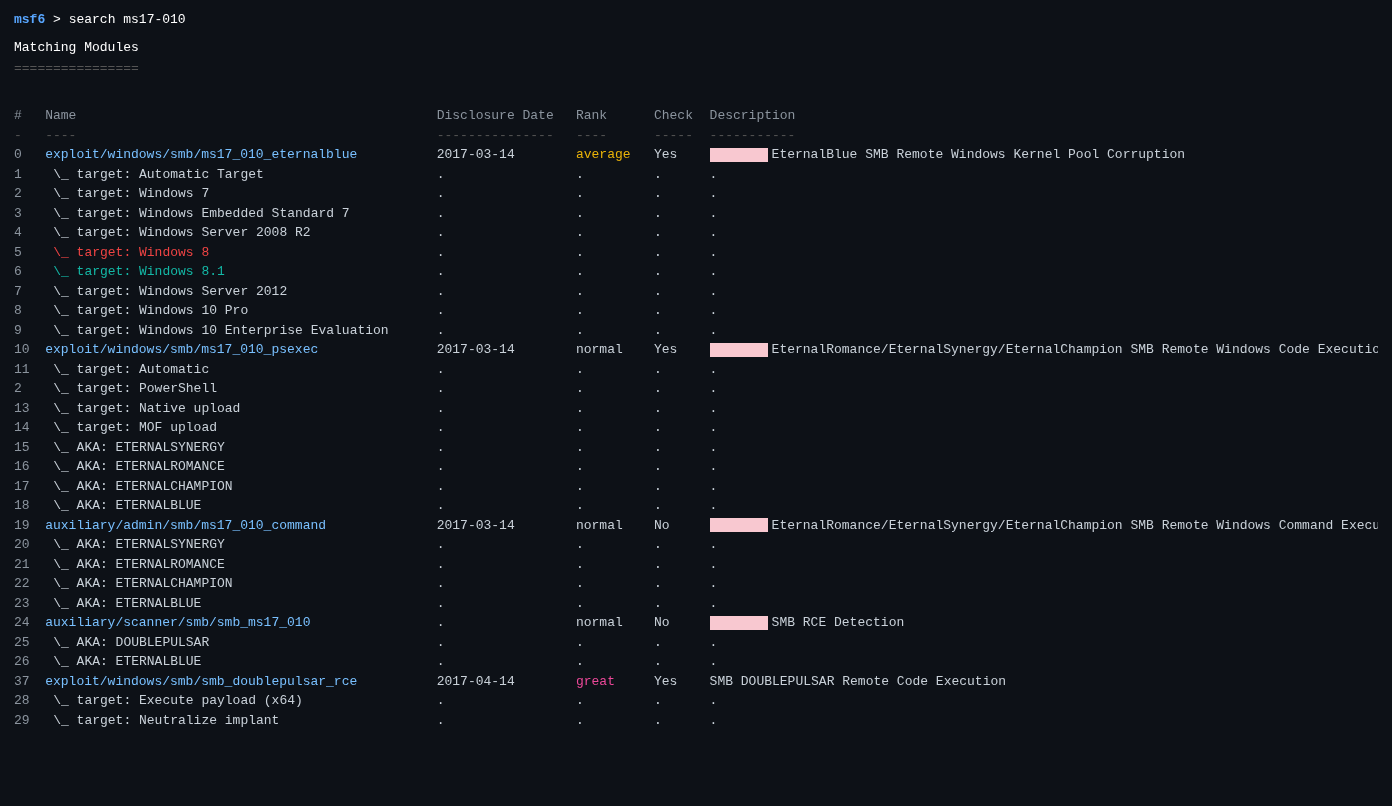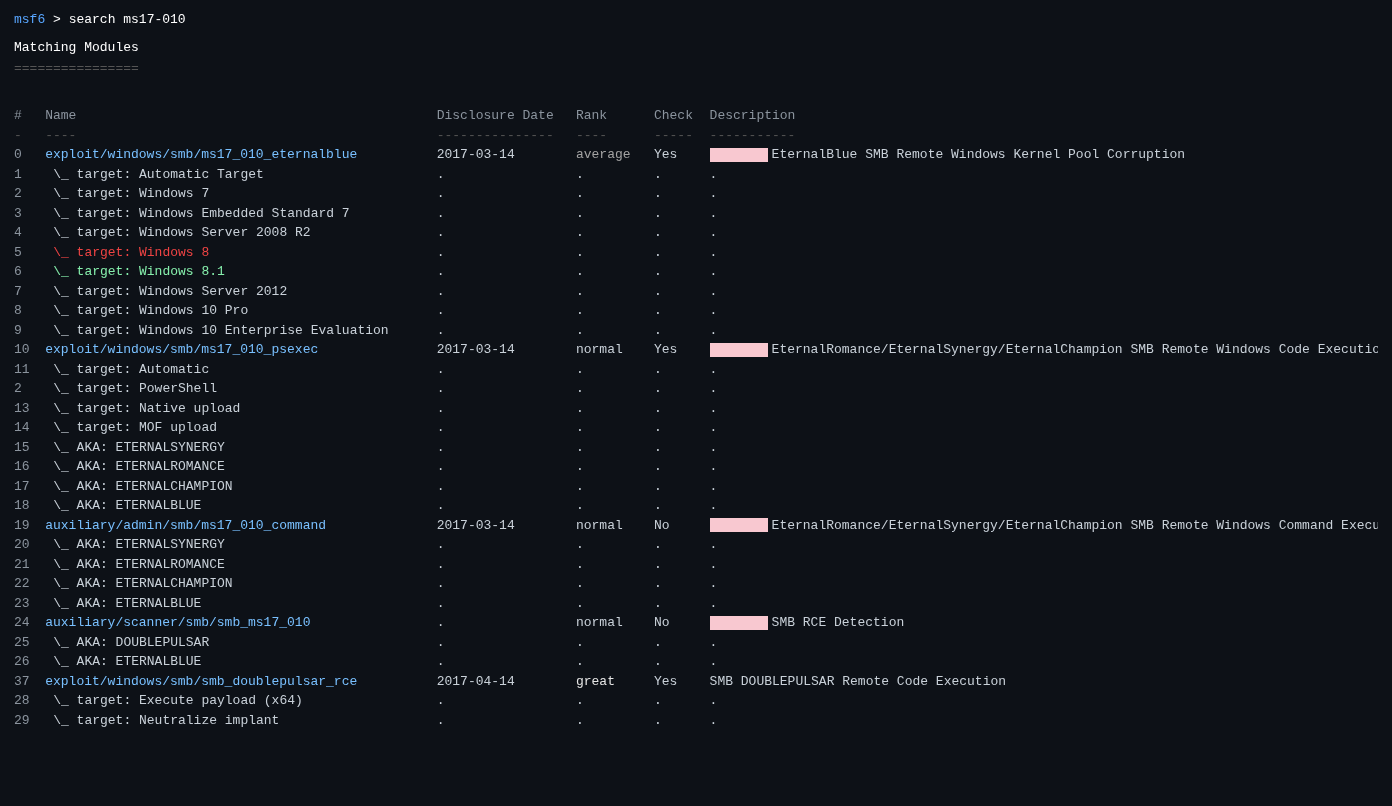--- a/index.html
+++ b/index.html
@@ -13,20 +13,21 @@
       width: 1392px;
       min-height: 806px;
       overflow-x: hidden;
     }
     .prompt-line {
       color: #58a6ff;
       margin-bottom: 8px;
     }
     .prompt-msf {
       color: #58a6ff;
+      font-weight: bold;
     }
     .prompt-arrow {
       color: #ffffff;
     }
     .prompt-cmd {
       color: #ffffff;
     }
     .section-title {
       color: #ffffff;
       margin-bottom: 2px;
@@ -103,21 +104,21 @@
         <th class="col-rank header-sep">----</th>
         <th class="col-check header-sep">-----</th>
         <th class="col-desc header-sep">-----------</th>
       </tr>
     </thead>
     <tbody id="table-body">
     <tr class="main-module">
           <td class="col-num" style="color: rgb(139, 148, 158);">0</td>
           <td class="col-name" style="color: rgb(121, 192, 255);">exploit/windows/smb/ms17_010_eternalblue</td>
           <td class="col-date" style="color: rgb(201, 209, 217);">2017-03-14</td>
-          <td class="col-rank rank-average" style="color: #a3a3a3;">average</td>
+          <td class="col-rank rank-average" style="color: #eab308;">average</td>
           <td class="col-check" style="color: rgb(201, 209, 217);">Yes</td>
           <td class="col-desc desc-cell" style="color: rgb(201, 209, 217);"><span class="highlight-box"></span>EternalBlue SMB Remote Windows Kernel Pool Corruption</td>
         </tr>
         <tr class="sub-row">
           <td class="col-num" style="color: rgb(139, 148, 158);">1</td>
           <td class="col-name" style="color: rgb(201, 209, 217); padding-left: 8px;">\_ target: Automatic Target</td>
           <td class="col-date" style="color: rgb(201, 209, 217);">.</td>
           <td class="col-rank " style="color: rgb(201, 209, 217);">.</td>
           <td class="col-check" style="color: rgb(201, 209, 217);">.</td>
           <td class="col-desc desc-cell" style="color: rgb(201, 209, 217);">.</td>
@@ -149,21 +150,21 @@
         <tr class="sub-row">
           <td class="col-num" style="color: rgb(139, 148, 158);">5</td>
           <td class="col-name" style="color: #ef4444; padding-left: 8px;">\_ target: Windows 8</td>
           <td class="col-date" style="color: rgb(201, 209, 217);">.</td>
           <td class="col-rank " style="color: rgb(201, 209, 217);">.</td>
           <td class="col-check" style="color: rgb(201, 209, 217);">.</td>
           <td class="col-desc desc-cell" style="color: rgb(201, 209, 217);">.</td>
         </tr>
         <tr class="sub-row">
           <td class="col-num" style="color: rgb(139, 148, 158);">6</td>
-          <td class="col-name" style="color: #86efac; padding-left: 8px;">\_ target: Windows 8.1</td>
+          <td class="col-name" style="color: #14b8a6; padding-left: 8px;">\_ target: Windows 8.1</td>
           <td class="col-date" style="color: rgb(201, 209, 217);">.</td>
           <td class="col-rank " style="color: rgb(201, 209, 217);">.</td>
           <td class="col-check" style="color: rgb(201, 209, 217);">.</td>
           <td class="col-desc desc-cell" style="color: rgb(201, 209, 217);">.</td>
         </tr>
         <tr class="sub-row">
           <td class="col-num" style="color: rgb(139, 148, 158);">7</td>
           <td class="col-name" style="color: rgb(201, 209, 217); padding-left: 8px;">\_ target: Windows Server 2012</td>
           <td class="col-date" style="color: rgb(201, 209, 217);">.</td>
           <td class="col-rank " style="color: rgb(201, 209, 217);">.</td>
@@ -319,21 +320,21 @@
           <td class="col-name" style="color: rgb(201, 209, 217); padding-left: 8px;">\_ AKA: ETERNALBLUE</td>
           <td class="col-date" style="color: rgb(201, 209, 217);">.</td>
           <td class="col-rank " style="color: rgb(201, 209, 217);">.</td>
           <td class="col-check" style="color: rgb(201, 209, 217);">.</td>
           <td class="col-desc desc-cell" style="color: rgb(201, 209, 217);">.</td>
         </tr>
         <tr class="main-module">
           <td class="col-num" style="color: rgb(139, 148, 158);">37</td>
           <td class="col-name" style="color: rgb(121, 192, 255);">exploit/windows/smb/smb_doublepulsar_rce</td>
           <td class="col-date" style="color: rgb(201, 209, 217);">2017-04-14</td>
-          <td class="col-rank rank-great" style="color: #e5e5e5;">great</td>
+          <td class="col-rank rank-great" style="color: #ec4899;">great</td>
           <td class="col-check" style="color: rgb(201, 209, 217);">Yes</td>
           <td class="col-desc desc-cell" style="color: rgb(201, 209, 217);">SMB DOUBLEPULSAR Remote Code Execution</td>
         </tr>
         <tr class="sub-row">
           <td class="col-num" style="color: rgb(139, 148, 158);">28</td>
           <td class="col-name" style="color: rgb(201, 209, 217); padding-left: 8px;">\_ target: Execute payload (x64)</td>
           <td class="col-date" style="color: rgb(201, 209, 217);">.</td>
           <td class="col-rank " style="color: rgb(201, 209, 217);">.</td>
           <td class="col-check" style="color: rgb(201, 209, 217);">.</td>
           <td class="col-desc desc-cell" style="color: rgb(201, 209, 217);">.</td>

